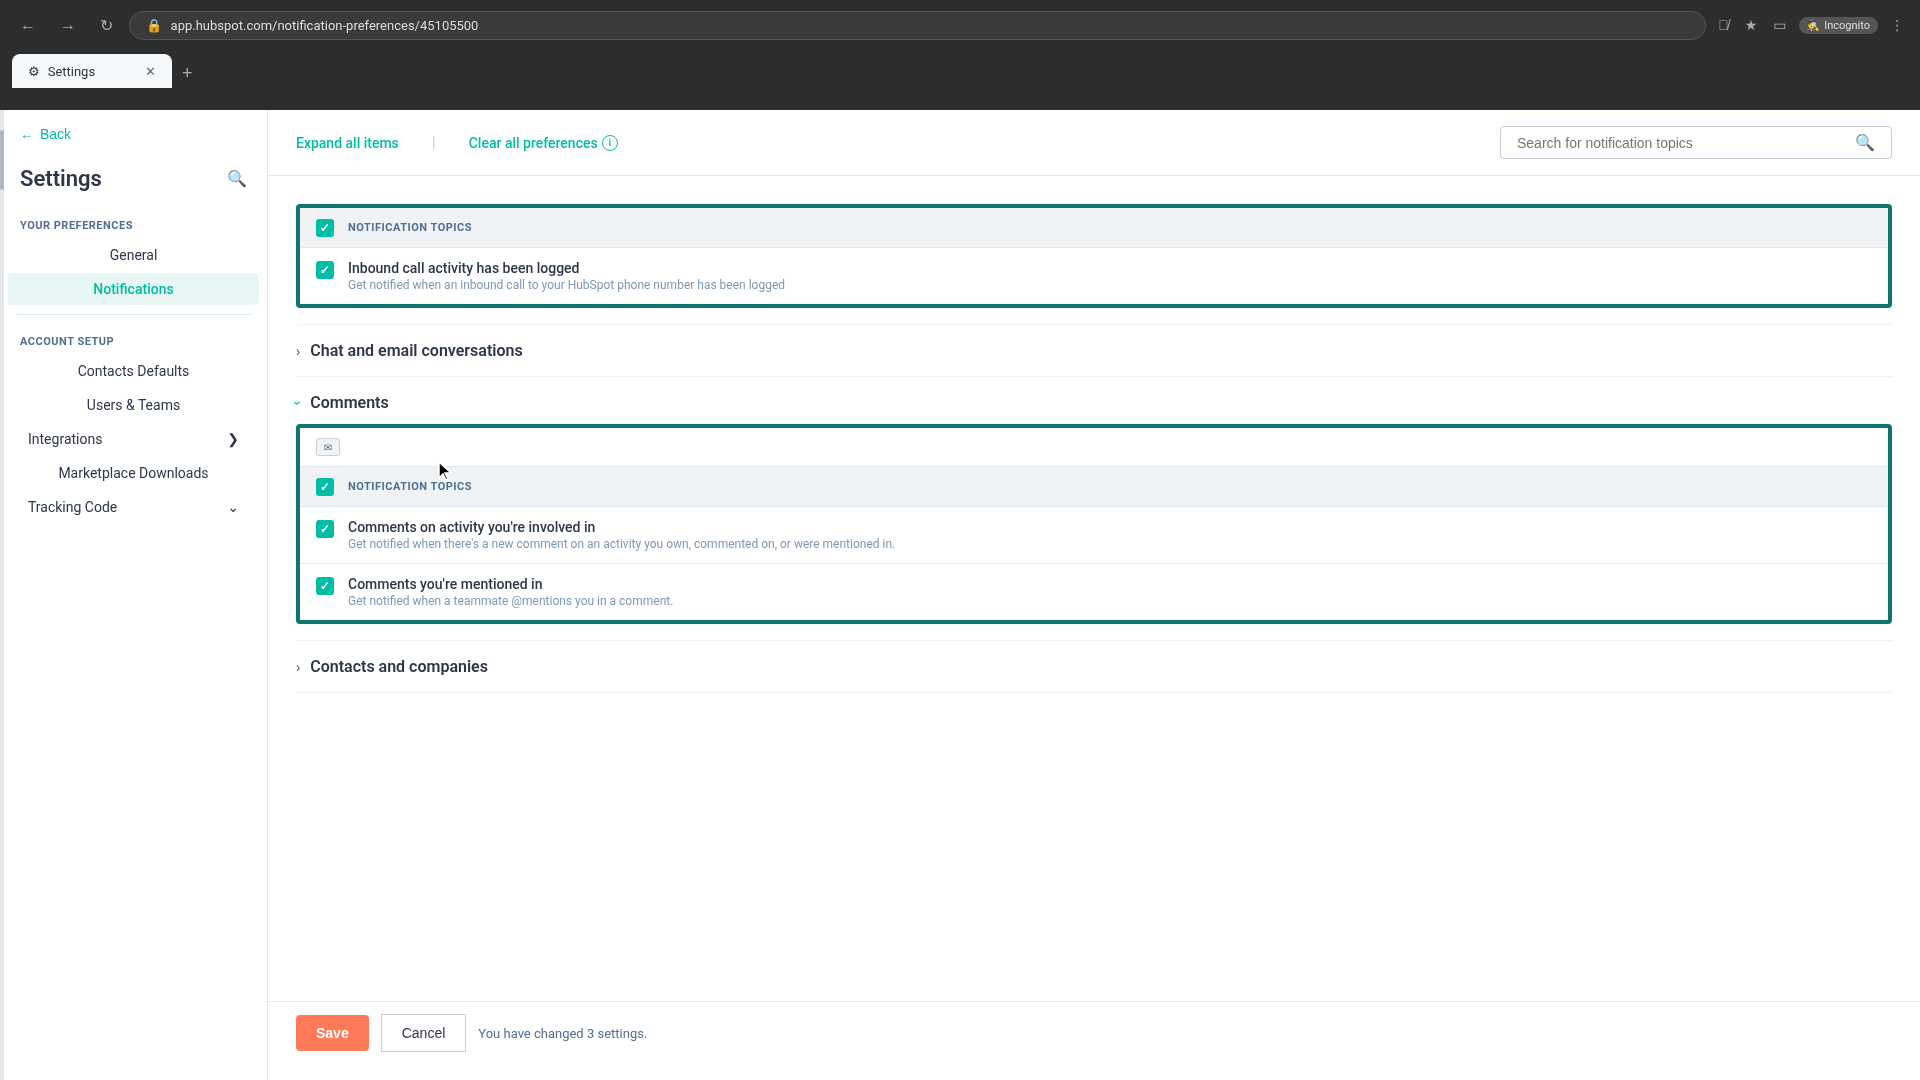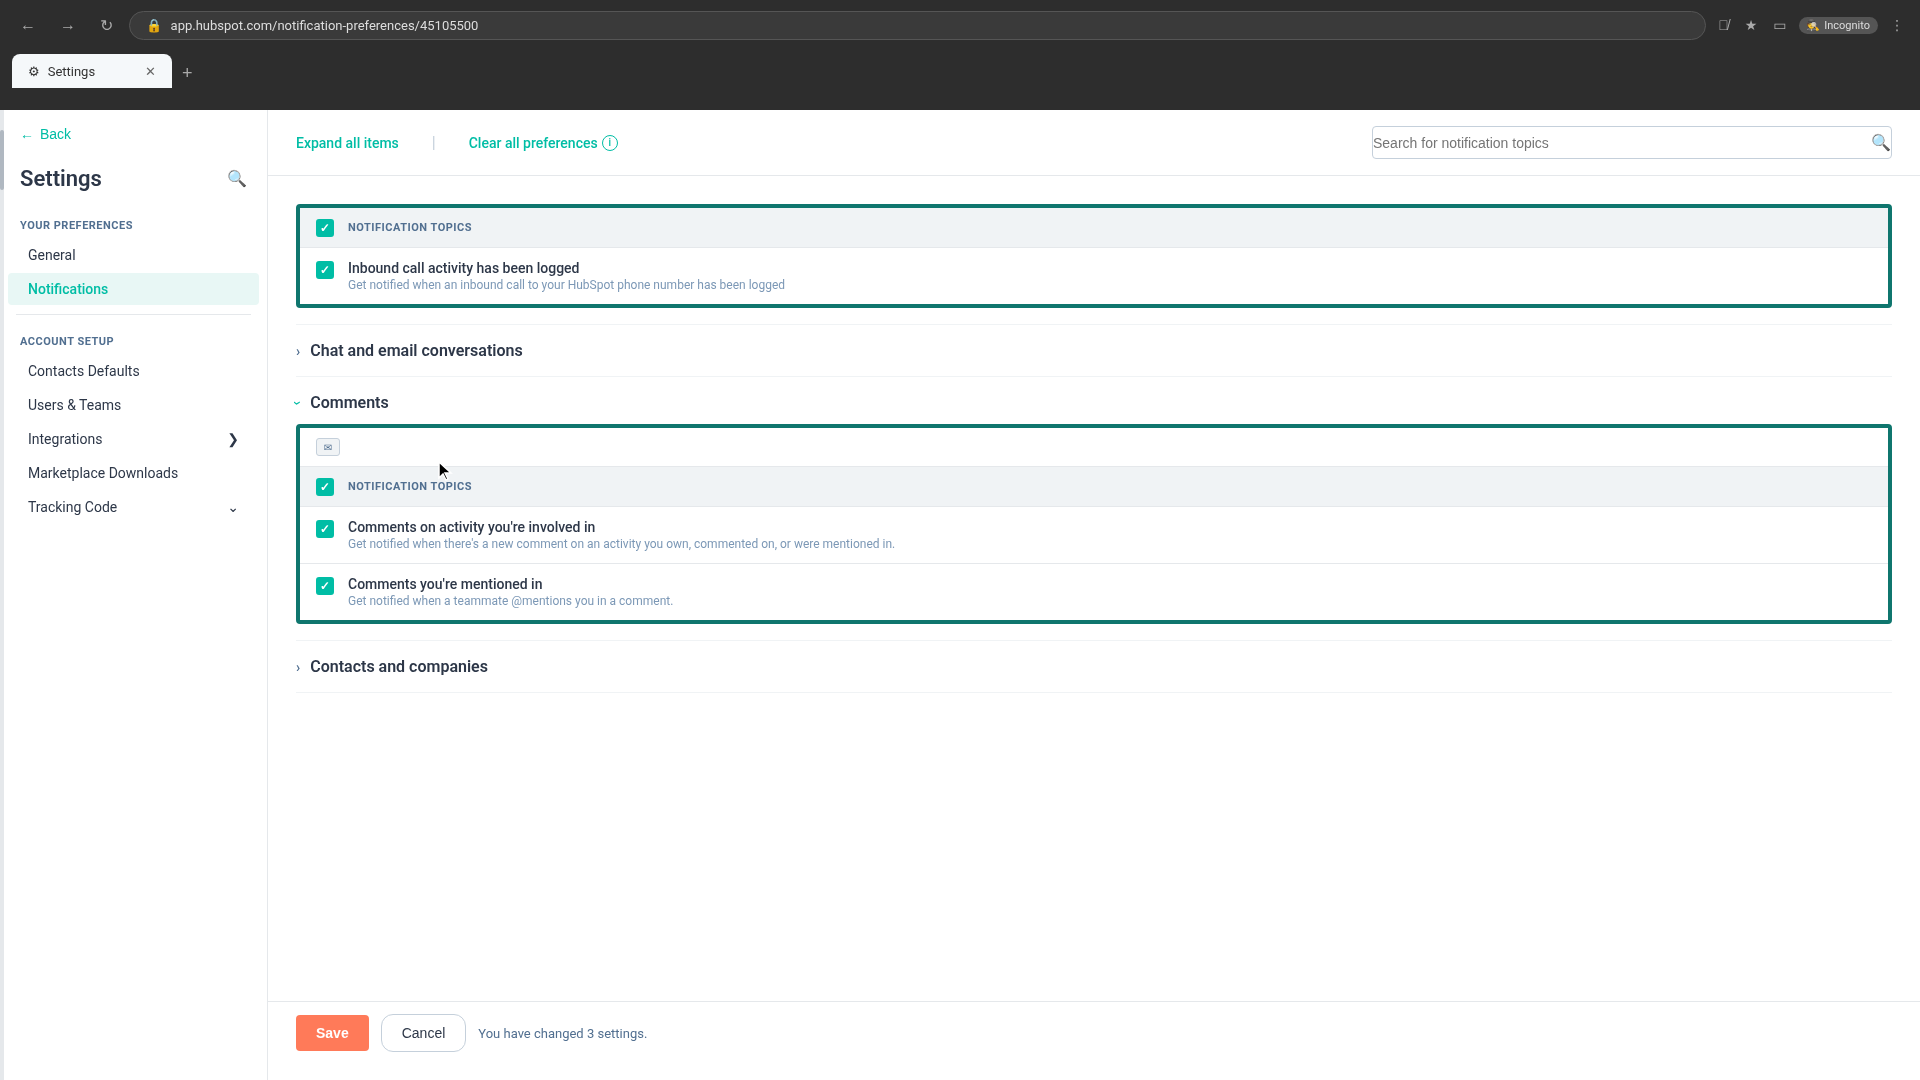--- a/index.html
+++ b/index.html
@@ -144,20 +144,21 @@
       color: #516f90;
       letter-spacing: 0.5px;
     }
     .sidebar-item {
       padding: 8px 20px;
       font-size: 14px;
       color: #2d3748;
       cursor: pointer;
       border-radius: 4px;
       margin: 1px 8px;
+      text-align: center;
     }
     .sidebar-item.active {
       background: #e8f7f5;
       color: #00bda5;
       font-weight: 500;
     }
     .sidebar-item-with-arrow {
       display: flex;
       align-items: center;
       justify-content: space-between;
@@ -200,22 +201,22 @@
       display: flex;
       align-items: center;
       gap: 4px;
     }
     .search-bar {
       display: flex;
       align-items: center;
       border: 1px solid #c5d0db;
       border-radius: 4px;
       background: #fff;
-      padding: 6px 0;
-      width: 520px;
+      padding: 6px 16px;
+      width: 392px;
       gap: 8px;
     }
     .search-bar input {
       border: none;
       outline: none;
       font-size: 14px;
       color: #516f90;
       flex: 1;
       background: transparent;
     }
@@ -349,21 +350,21 @@
       border-radius: 4px;
       padding: 10px 20px;
       font-size: 14px;
       font-weight: 600;
       cursor: pointer;
     }
     .cancel-btn {
       background: #fff;
       color: #2d3748;
       border: 1px solid #c5d0db;
-      border-radius: 12px;
+      border-radius: 0;
       padding: 10px 20px;
       font-size: 14px;
       font-weight: 500;
       cursor: pointer;
     }
     .changed-msg {
       font-size: 13px;
       color: #516f90;
     }
   </style>

